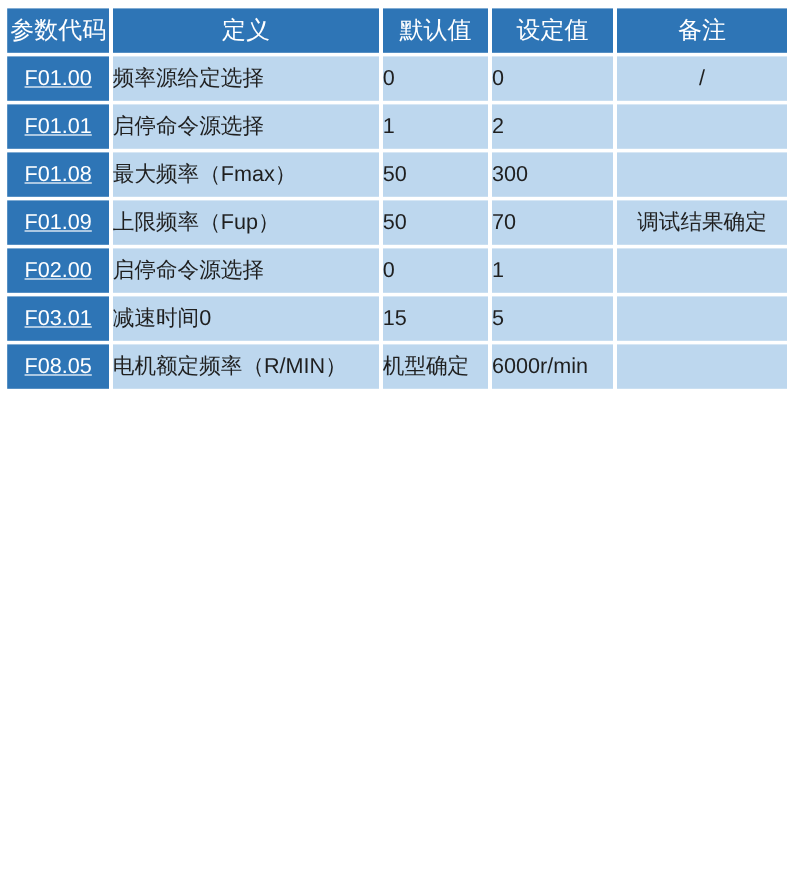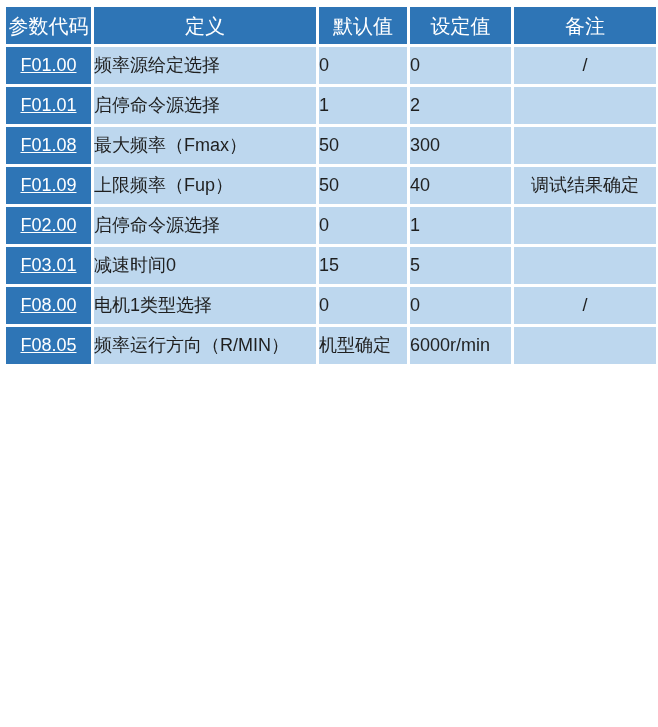--- a/index.html
+++ b/index.html
@@ -106,46 +106,39 @@
           <td class="cell-code">F01.08</td>
           <td class="cell-definition">最大频率（Fmax）</td>
           <td class="cell-default">50</td>
           <td class="cell-set">300</td>
           <td class="cell-remark"></td>
         </tr>
         <tr>
           <td class="cell-code">F01.09</td>
           <td class="cell-definition">上限频率（Fup）</td>
           <td class="cell-default">50</td>
-          <td class="cell-set">40</td>
+          <td class="cell-set">70</td>
           <td class="cell-remark">调试结果确定</td>
         </tr>
         <tr>
           <td class="cell-code">F02.00</td>
           <td class="cell-definition">启停命令源选择</td>
           <td class="cell-default">0</td>
           <td class="cell-set">1</td>
           <td class="cell-remark"></td>
         </tr>
         <tr>
           <td class="cell-code">F03.01</td>
           <td class="cell-definition">减速时间0</td>
           <td class="cell-default">15</td>
           <td class="cell-set">5</td>
           <td class="cell-remark"></td>
         </tr>
         <tr>
-          <td class="cell-code">F08.00</td>
-          <td class="cell-definition">电机1类型选择</td>
-          <td class="cell-default">0</td>
-          <td class="cell-set">0</td>
-          <td class="cell-remark">/</td>
-        </tr>
-        <tr>
           <td class="cell-code">F08.05</td>
-          <td class="cell-definition">频率运行方向（R/MIN）</td>
+          <td class="cell-definition">电机额定频率（R/MIN）</td>
           <td class="cell-default">机型确定</td>
           <td class="cell-set">6000r/min</td>
           <td class="cell-remark"></td>
         </tr>
       </tbody>
   </table>
 </div>
 
 </body></html>

